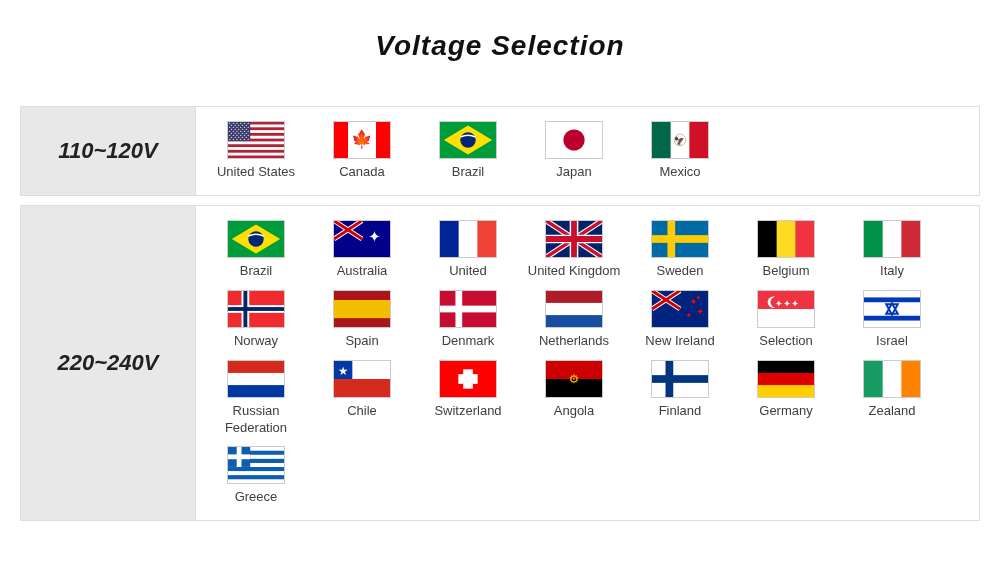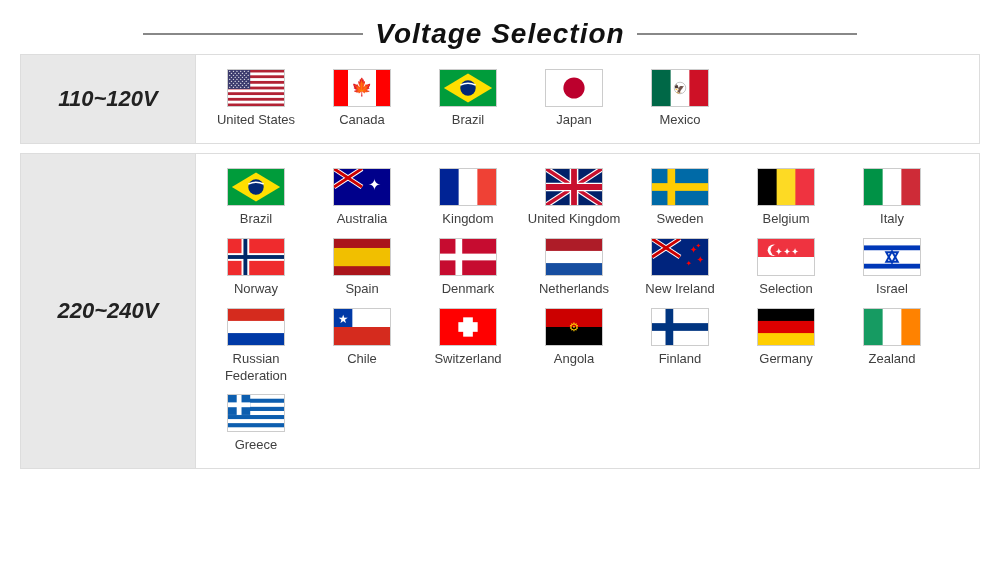--- a/index.html
+++ b/index.html
@@ -10,22 +10,23 @@
       min-height: 578px;
     }
     .page-wrapper {
       width: 1000px;
       padding: 18px 20px 20px;
     }
     .title-row {
       display: flex;
       align-items: center;
       justify-content: center;
-      margin-bottom: 4px;
+      margin-bottom: 32px;
       gap: 12px;
+      flex-direction: column;
     }
     .title-line {
       flex: 1;
       height: 2px;
       background: #888;
       max-width: 220px;
     }
     .page-title {
       font-size: 28px;
       font-weight: 900;
@@ -255,21 +256,21 @@
                 <span class="country-name">Australia</span>
               </div>
               <div class="country-item">
                 <div class="flag">
                   <svg xmlns="http://www.w3.org/2000/svg" viewBox="0 0 58 38">
       <rect width="58" height="38" fill="#EF4135"></rect>
       <rect width="38.7" height="38" fill="#fff"></rect>
       <rect width="19.3" height="38" fill="#002395"></rect>
     </svg>
                 </div>
-                <span class="country-name">Kingdom</span>
+                <span class="country-name">United</span>
               </div>
               <div class="country-item">
                 <div class="flag">
                   <svg xmlns="http://www.w3.org/2000/svg" viewBox="0 0 58 38">
       <rect width="58" height="38" fill="#012169"></rect>
       <line x1="0" y1="0" x2="58" y2="38" stroke="#fff" stroke-width="6"></line>
       <line x1="58" y1="0" x2="0" y2="38" stroke="#fff" stroke-width="6"></line>
       <line x1="0" y1="0" x2="58" y2="38" stroke="#C8102E" stroke-width="3.5"></line>
       <line x1="58" y1="0" x2="0" y2="38" stroke="#C8102E" stroke-width="3.5"></line>
       <line x1="29" y1="0" x2="29" y2="38" stroke="#fff" stroke-width="9"></line>

